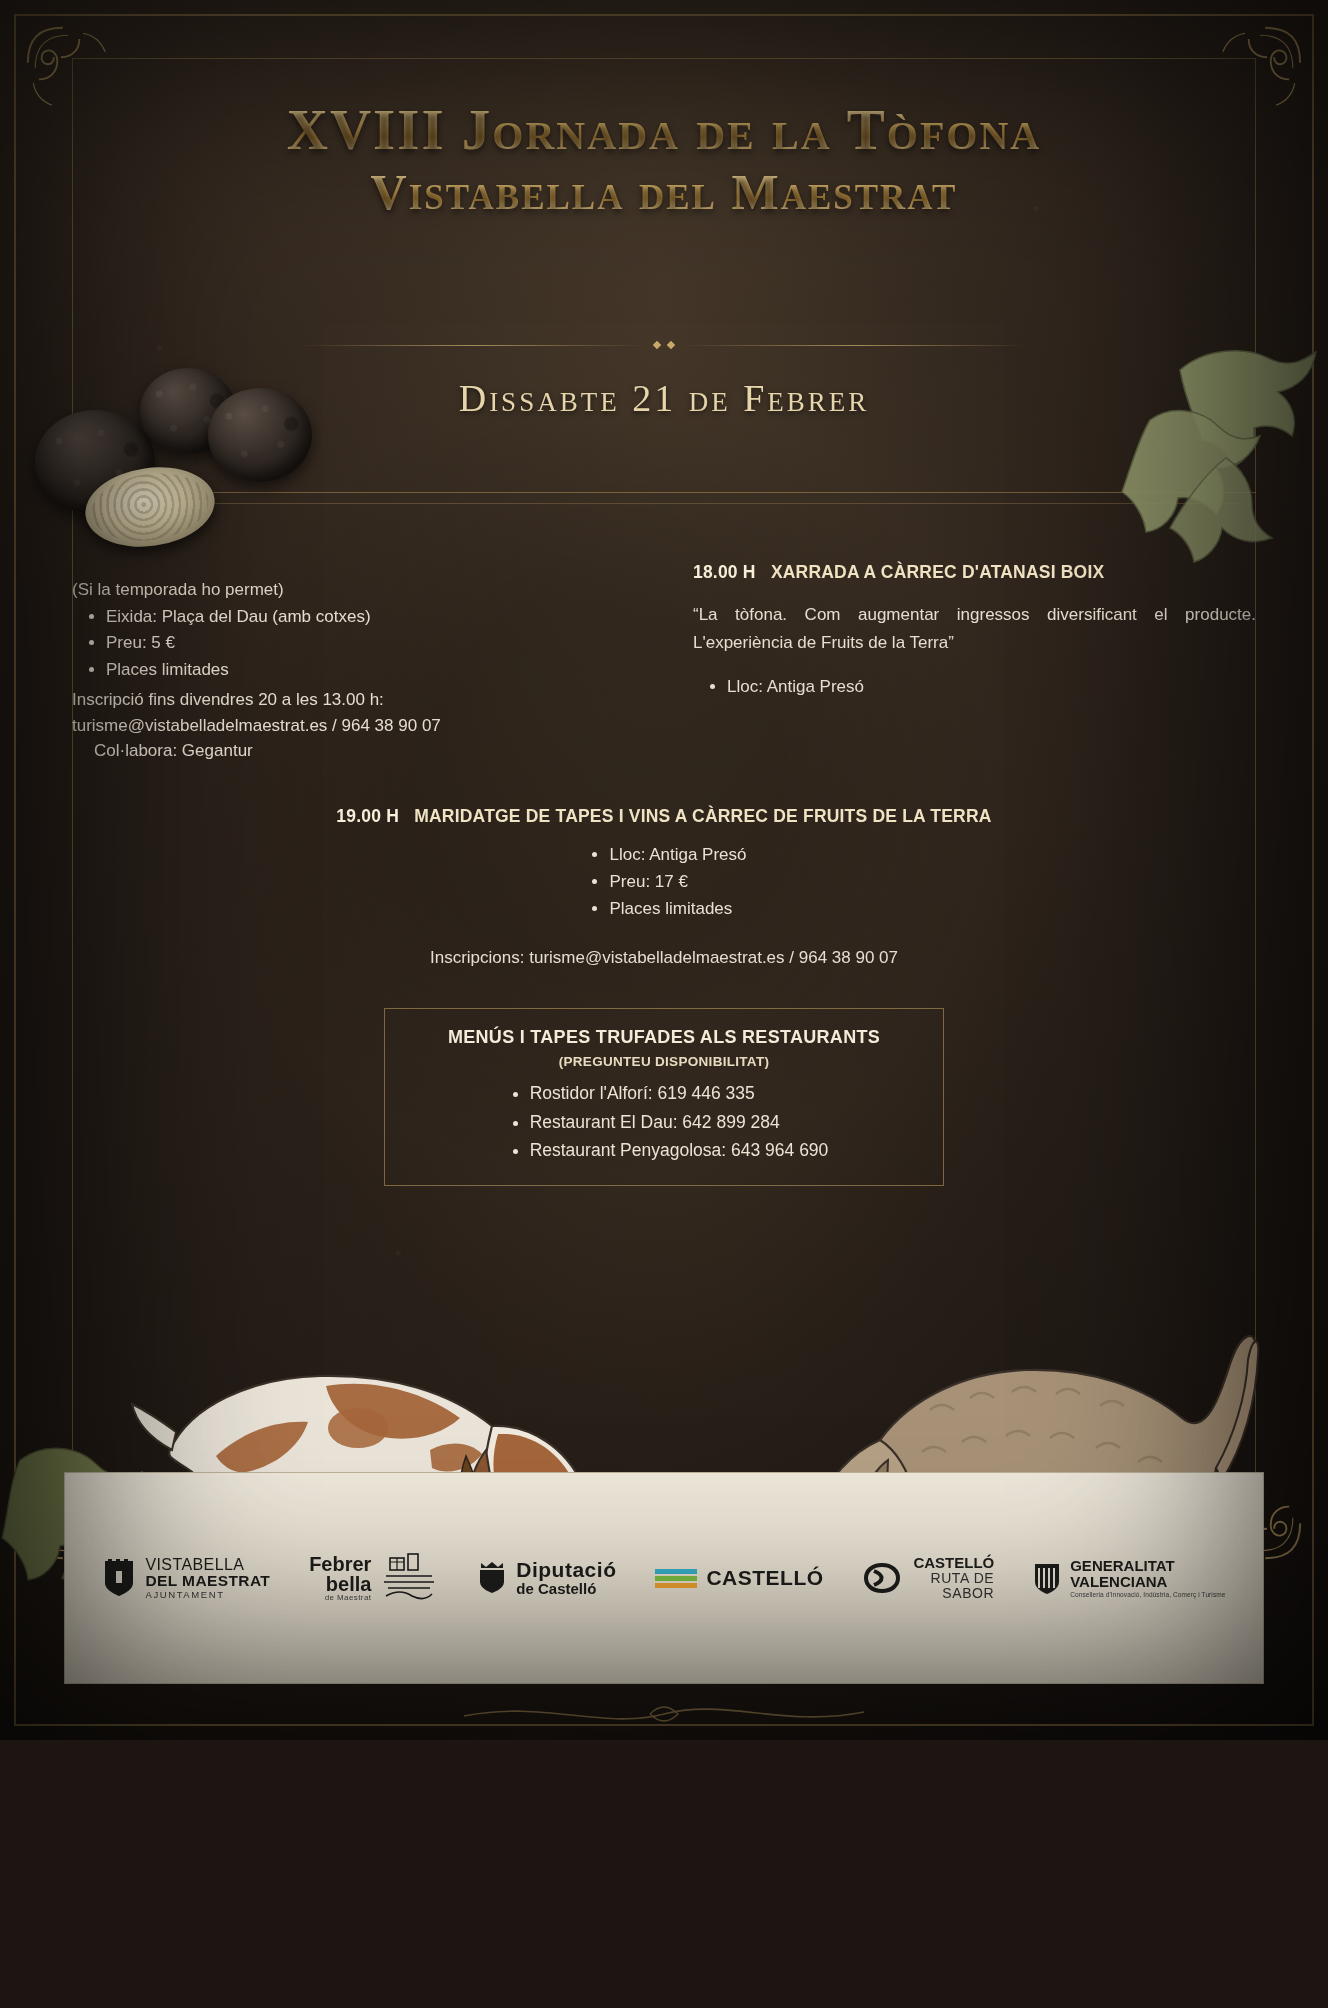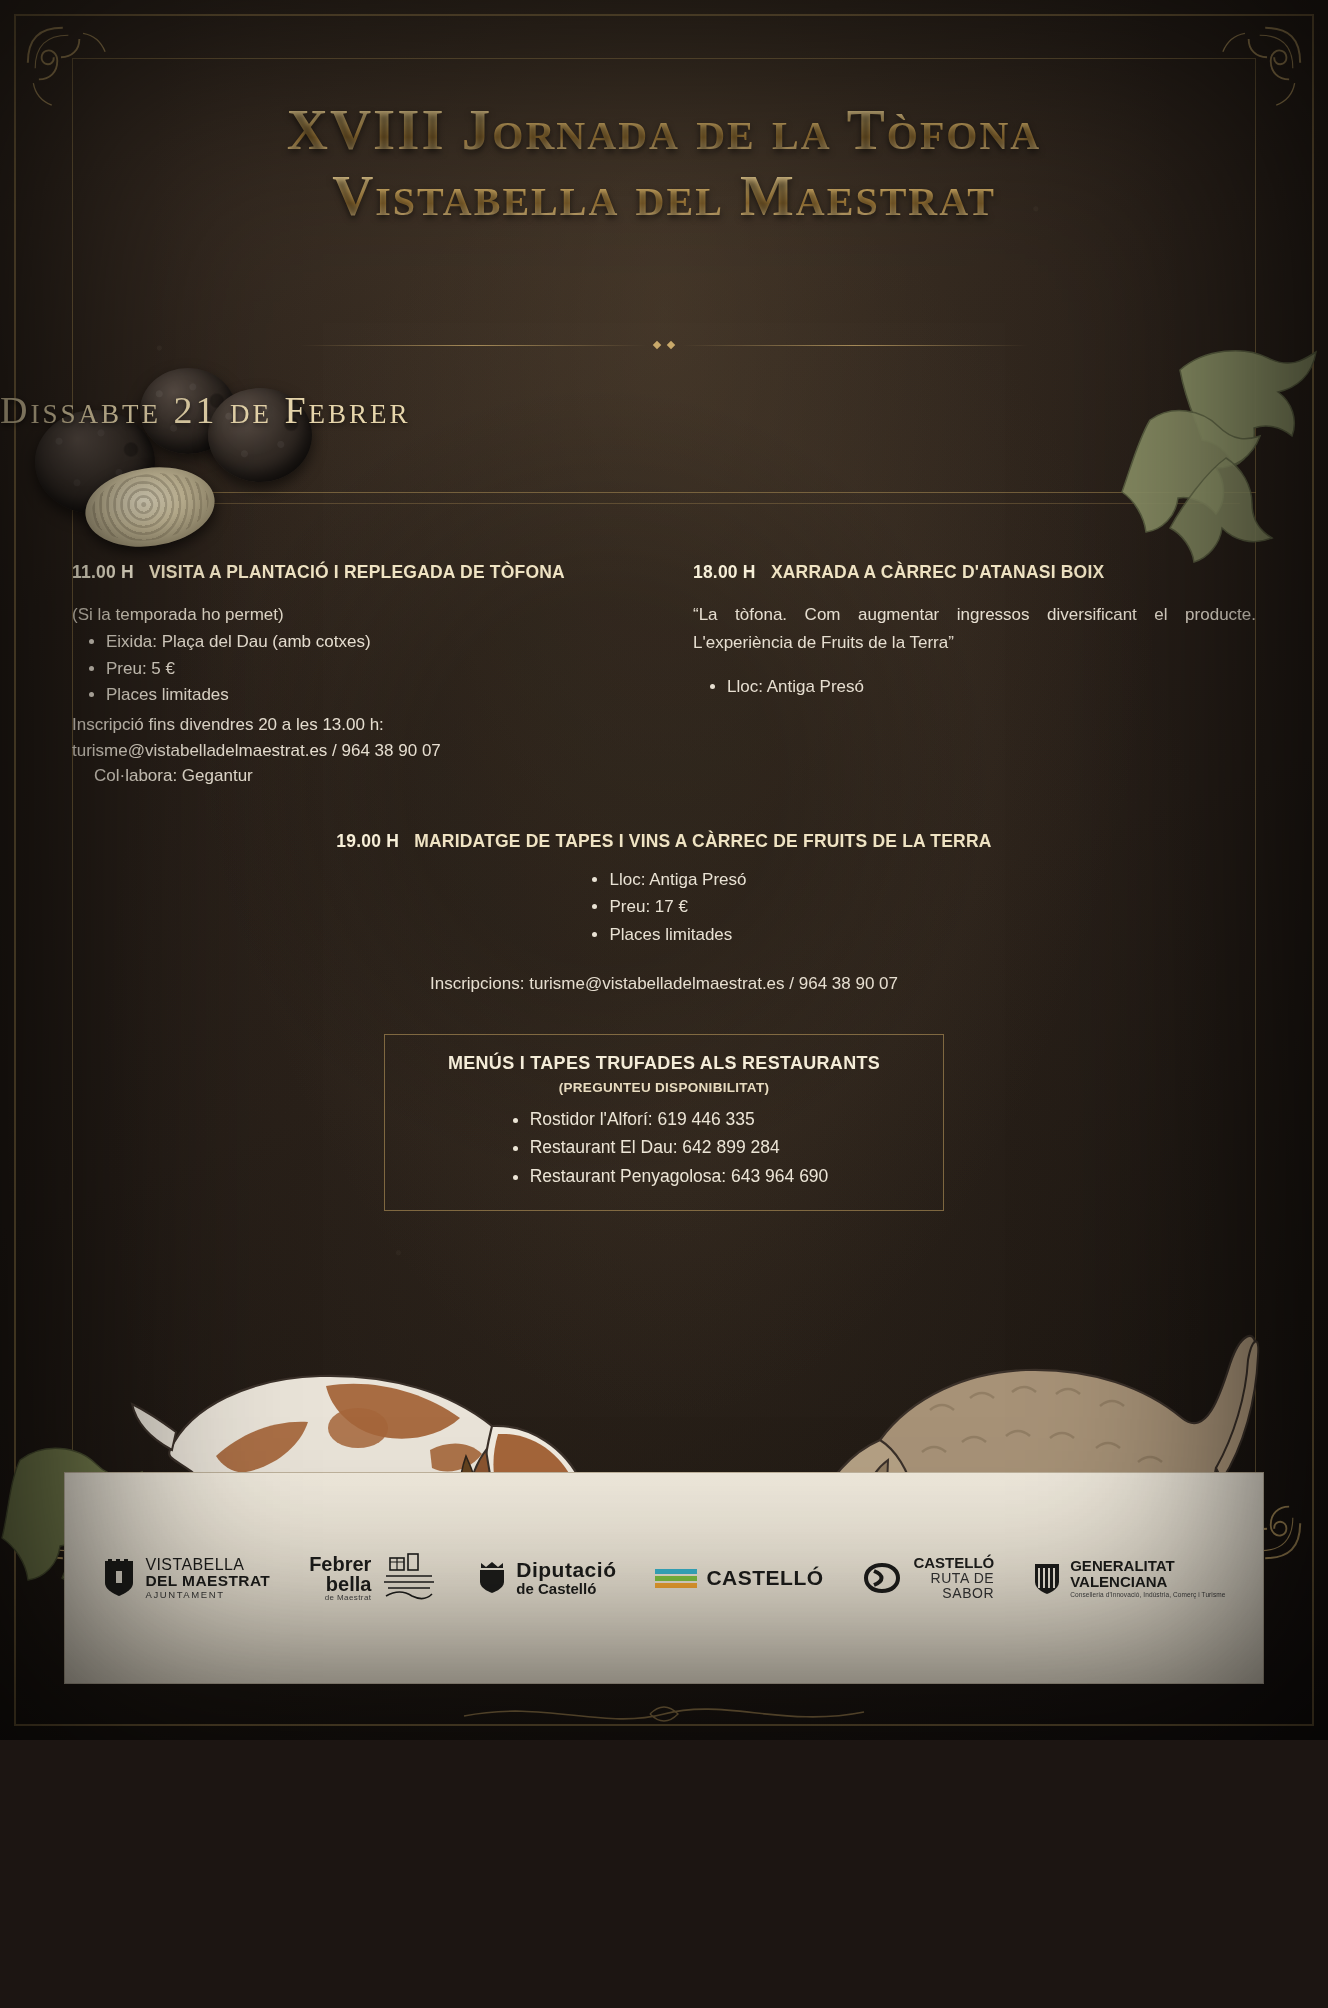--- a/index.html
+++ b/index.html
@@ -59,31 +59,31 @@
   .title1,.title2{
     font-family:"Liberation Serif", serif;
     font-weight:bold;
     letter-spacing:2px;
     background:linear-gradient(180deg,#f6e4b4 0%,#d9b46a 38%,#b3873d 62%,#f0dcab 100%);
     -webkit-background-clip:text;background-clip:text;color:transparent;
     text-shadow:0 3px 6px rgba(0,0,0,0.55);
     line-height:1.05;
   }
   .title1{font-size:57px;font-variant:small-caps;}
-  .title2{font-size:57px;font-variant:small-caps;margin-top:6px;}
+  .title2{font-size:50px;font-variant:small-caps;margin-top:6px;}
 
   .divider{
     position:absolute;left:300px;right:300px;top:336px;height:18px;z-index:12;
     display:flex;align-items:center;justify-content:center;gap:8px;
   }
   .divider .line{flex:1;height:1px;background:linear-gradient(90deg,rgba(201,169,106,0) 0%,rgba(201,169,106,.75) 50%,rgba(201,169,106,0) 100%);}
   .divider .dot{width:6px;height:6px;background:#c9a96a;transform:rotate(45deg);}
 
   .subtitle{
-    position:absolute;left:0;right:0;top:388px;text-align:left;z-index:12;
+    position:absolute;left:0;right:0;top:376px;text-align:center;z-index:12;
     font-family:"Liberation Serif", serif;
     font-size:38px;font-variant:small-caps;letter-spacing:3px;
     color:#e6d5ab;
     text-shadow:0 2px 5px rgba(0,0,0,.6);
   }
 
   
   .subframe{
     position:absolute;left:72px;right:72px;top:352px;height:140px;
     border-bottom:1px solid rgba(196,162,96,0.45);
@@ -264,25 +264,20 @@
     <g fill="#8e9469" stroke="#5f6545" stroke-width="1.5">
       <path d="M150 30 C175 8 215 6 238 18 C262 30 276 18 286 12 C282 36 266 48 248 52 C262 62 268 80 262 96 C250 86 236 84 224 88 C226 104 218 120 204 126 C198 112 186 102 172 100 C168 84 156 64 150 30 Z" opacity=".95"></path>
       <path d="M120 80 C142 64 172 70 188 86 C204 102 218 100 230 96 C222 118 204 128 186 128 C196 142 196 162 186 174 C176 162 162 156 148 158 C146 176 132 190 116 192 C114 176 104 160 92 152 C100 130 108 100 120 80 Z" opacity=".92"></path>
       <path d="M196 118 C212 128 222 146 222 164 C222 182 232 192 242 198 C222 206 204 200 192 188 C190 204 178 218 164 222 C162 208 152 194 140 188 C152 166 176 132 196 118 Z" opacity=".85"></path>
     </g>
   </svg>
 
   <div class="content">
     <div class="cols">
       <div class="col">
-        <div class="evt-head">
-          <span class="time">11.00 H</span>
-          &nbsp;
-          <span class="what">VISITA A PLANTACIÓ I REPLEGADA DE TÒFONA</span>
-        </div>
         <div class="note">(Si la temporada ho permet)</div>
         <ul class="bul">
           <li>Eixida: Plaça del Dau (amb cotxes)</li>
           <li>Preu: 5 €</li>
           <li>Places limitades</li>
         </ul>
         <div class="line-txt">Inscripció fins divendres 20 a les 13.00 h:</div>
         <div class="line-txt">turisme@vistabelladelmaestrat.es / 964 38 90 07</div>
         <div class="line-txt indent">Col·labora: Gegantur</div>
       </div>

